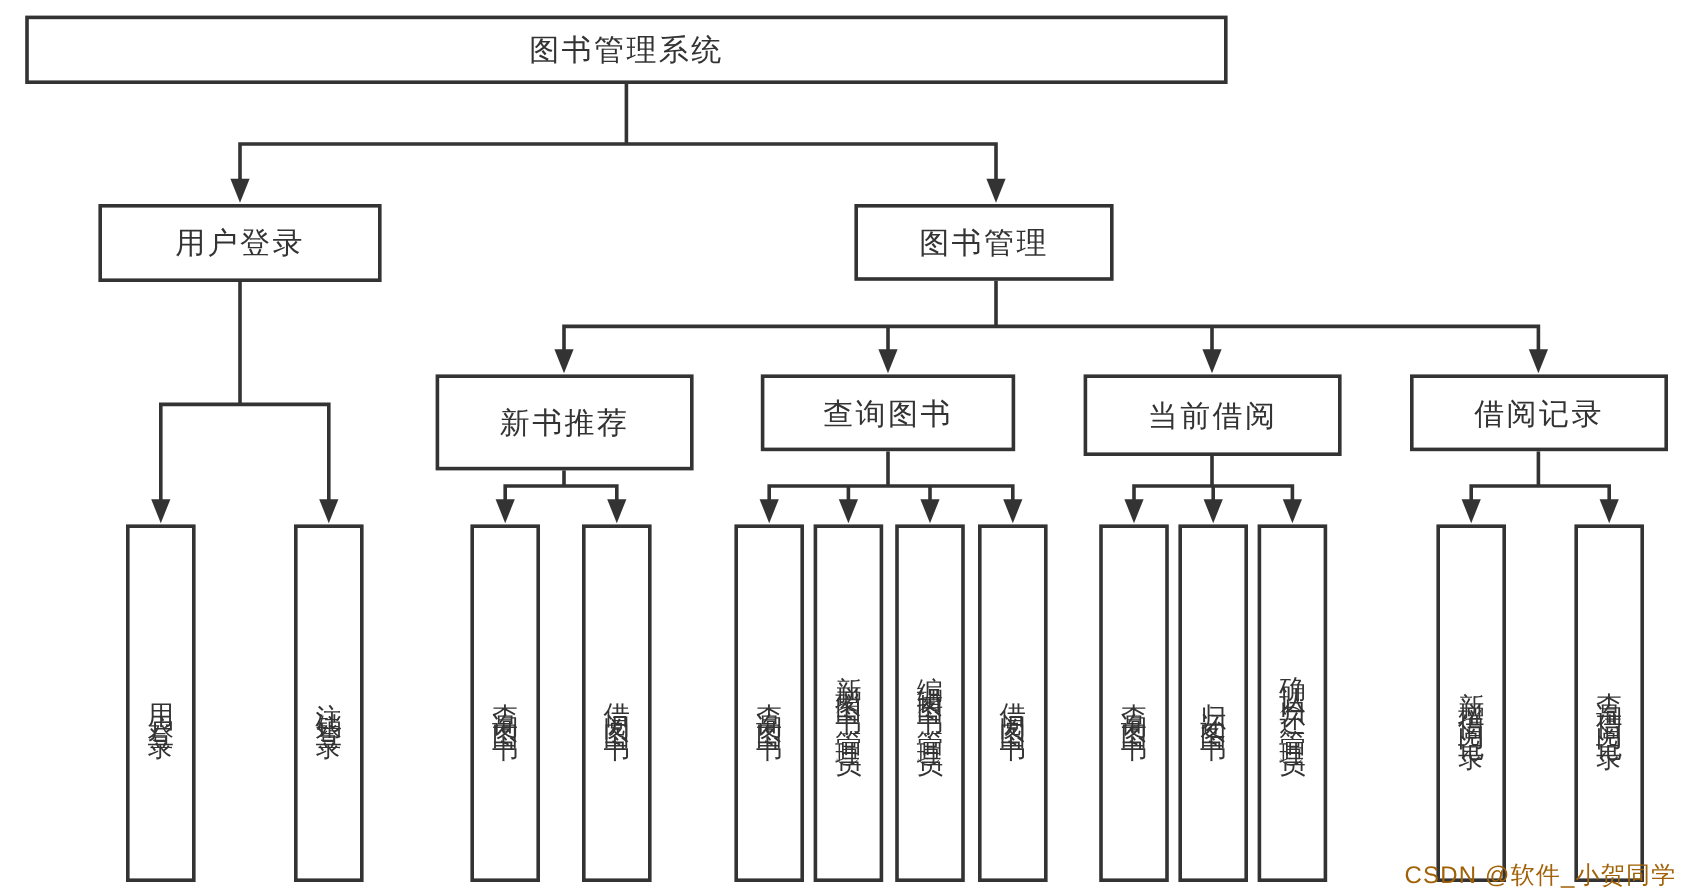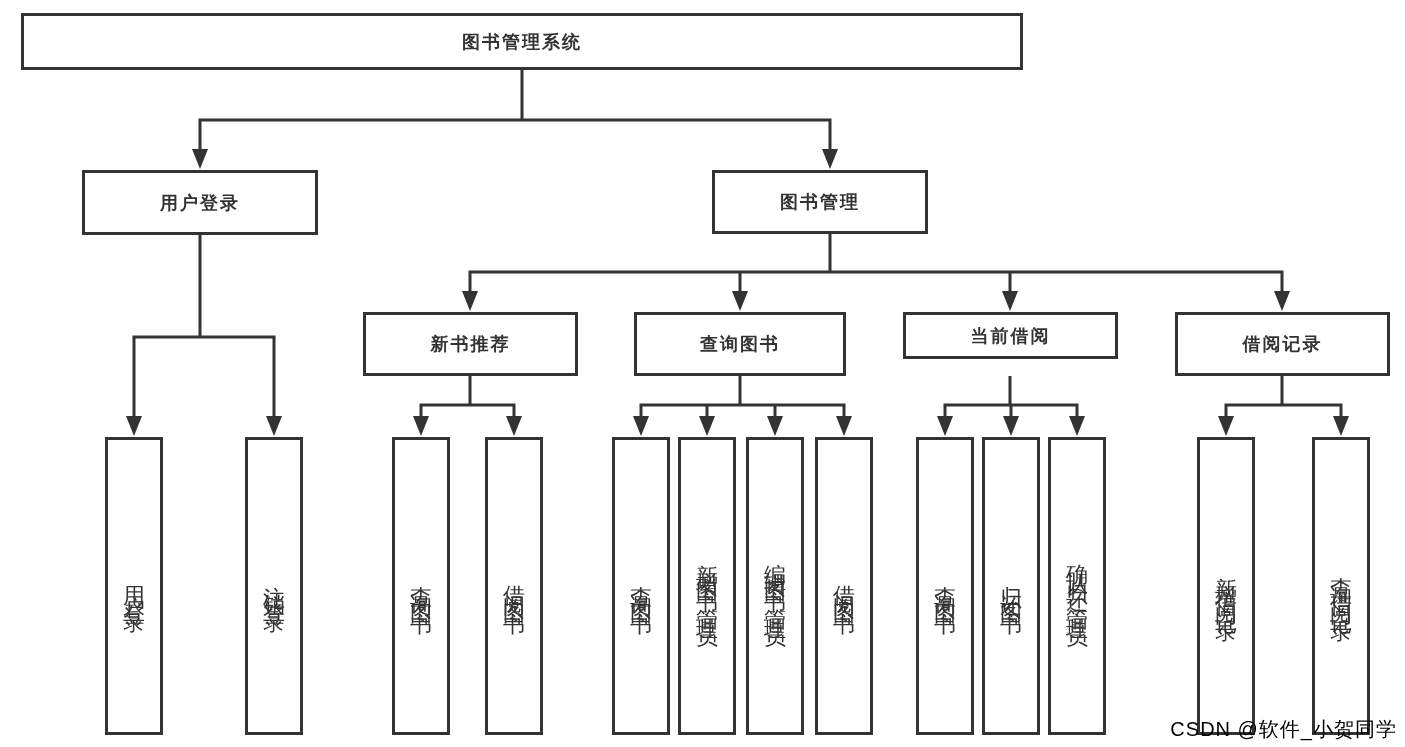--- a/index.html
+++ b/index.html
@@ -16,38 +16,37 @@
     position:absolute;
     box-sizing:border-box;
     border:3px solid #333333;
     background:#ffffff;
     display:flex;
     align-items:center;
     justify-content:center;
     text-align:center;
   }
   .node .lbl{
-    font-size:18px;
+    font-size:25px;
     letter-spacing:2px;
     white-space:nowrap;
-    font-weight:bold;
   }
   .leaf{width:58px;top:437px;height:298px;}
   .leaf .vlbl{
     writing-mode:vertical-rl;
     text-orientation:mixed;
     font-size:22px;
     letter-spacing:9px;
     line-height:1;
   }
   .watermark{
     position:absolute;
     right:8px;top:716px;
     font-size:20px;
-    color:#000000;
+    color:#a16207;
     letter-spacing:1px;
     white-space:nowrap;
   }
 </style>
 </head>
 <body>
 
 <div class="stage">
 
   <svg class="connectors" viewBox="0 0 1405 747" xmlns="http://www.w3.org/2000/svg">
@@ -97,27 +96,27 @@
     <span class="lbl">图书管理系统</span>
   </div>
 
   <div class="node" style="left:82px;top:170px;width:236px;height:65px;">
     <span class="lbl">用户登录</span>
   </div>
   <div class="node" style="left:712px;top:170px;width:216px;height:64px;">
     <span class="lbl">图书管理</span>
   </div>
 
-  <div class="node" style="left:363px;top:312px;width:215px;height:64px;text-align:right;">
+  <div class="node" style="left:363px;top:312px;width:215px;height:80px;text-align:right;">
     <span class="lbl">新书推荐</span>
   </div>
   <div class="node" style="left:634px;top:312px;width:212px;height:64px;">
     <span class="lbl">查询图书</span>
   </div>
-  <div class="node" style="left:903px;top:312px;width:215px;height:47px;">
+  <div class="node" style="left:903px;top:312px;width:215px;height:68px;">
     <span class="lbl">当前借阅</span>
   </div>
   <div class="node" style="left:1175px;top:312px;width:215px;height:64px;">
     <span class="lbl">借阅记录</span>
   </div>
 
   <div class="node leaf" style="left:105px;">
     <span class="vlbl">用户登录</span>
   </div>
   <div class="node leaf" style="left:245px;">

